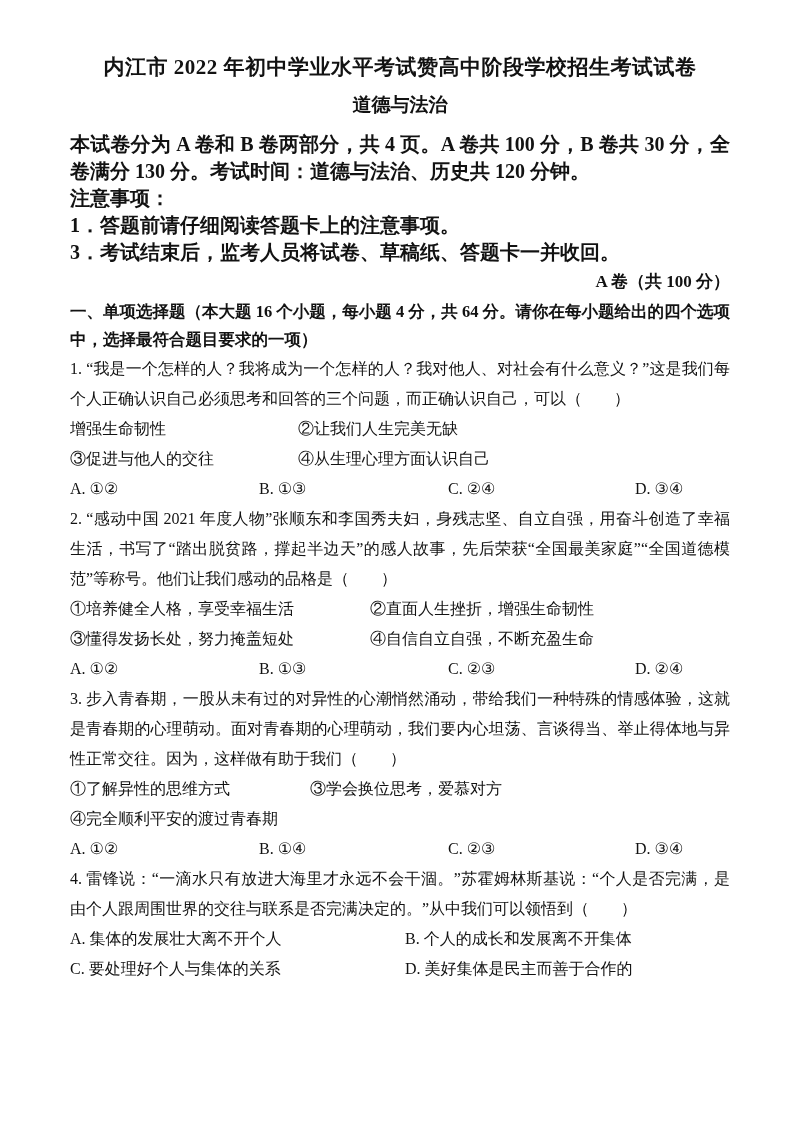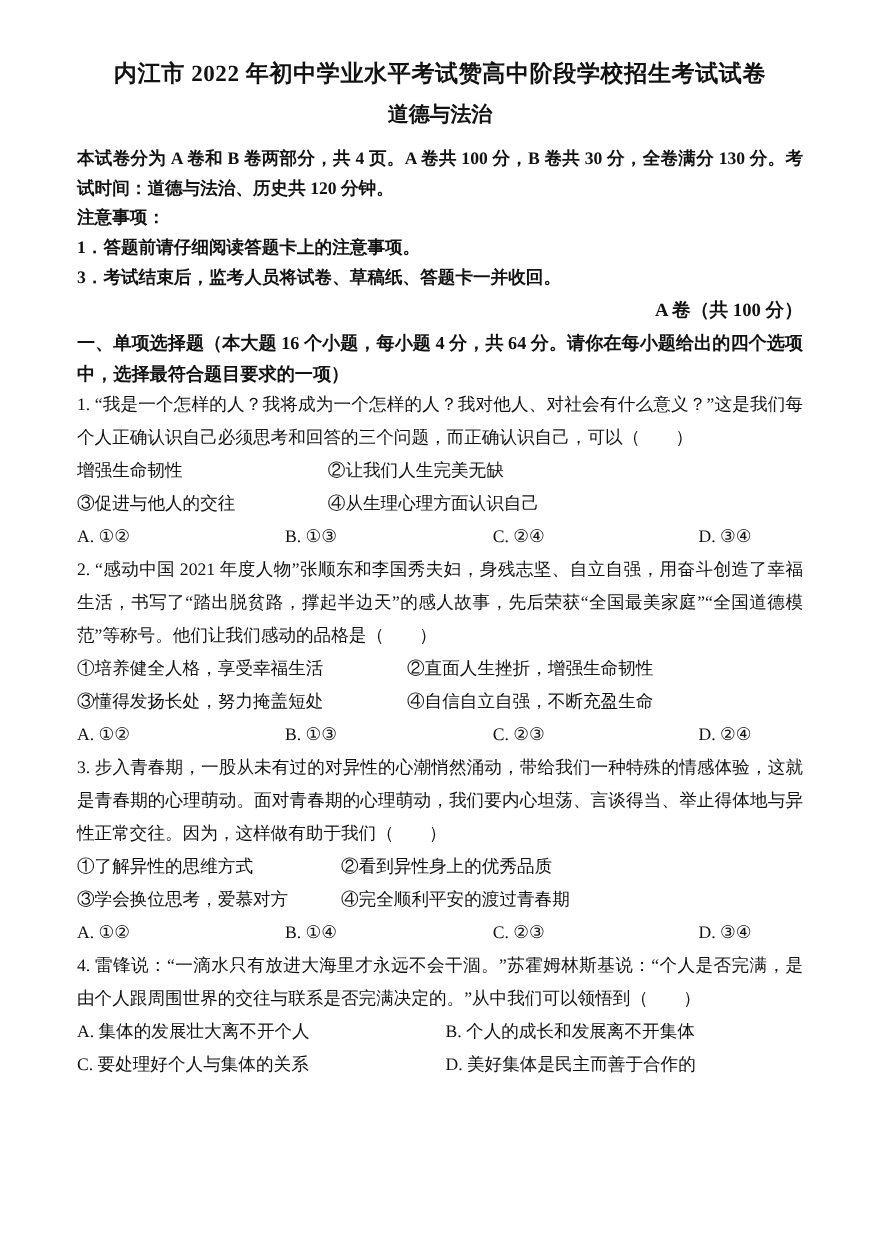--- a/index.html
+++ b/index.html
@@ -25,21 +25,21 @@
   }
   .paper-subject {
     margin: 9px 0 0 0;
     font-size: 19px;
     font-weight: bold;
     text-align: center;
     line-height: 28px;
   }
   .meta {
     margin: 0;
-    font-size: 16px;
+    font-size: 20px;
     font-weight: bold;
     line-height: 27px;
     text-align: justify;
   }
   .intro { margin-top: 12px; }
   .section-a {
     margin: 2px 0 0 0;
     font-size: 17px;
     font-weight: bold;
     text-align: right;
@@ -109,21 +109,20 @@
       <span>B.  ①③</span>
       <span>C.  ②③</span>
       <span>D.  ②④</span>
     </div>
   </section>
 
   <section class="question">
     <p class="stem">3. 步入青春期，一股从未有过的对异性的心潮悄然涌动，带给我们一种特殊的情感体验，这就是青春期的心理萌动。面对青春期的心理萌动，我们要内心坦荡、言谈得当、举止得体地与异性正常交往。因为，这样做有助于我们（　　）</p>
     <div class="opts opts-q3">
       <span>①了解异性的思维方式</span>
-      <span>②看到异性身上的优秀品质</span>
       <span>③学会换位思考，爱慕对方</span>
       <span>④完全顺利平安的渡过青春期</span>
     </div>
     <div class="choices">
       <span>A.  ①②</span>
       <span>B.  ①④</span>
       <span>C.  ②③</span>
       <span>D.  ③④</span>
     </div>
   </section>

